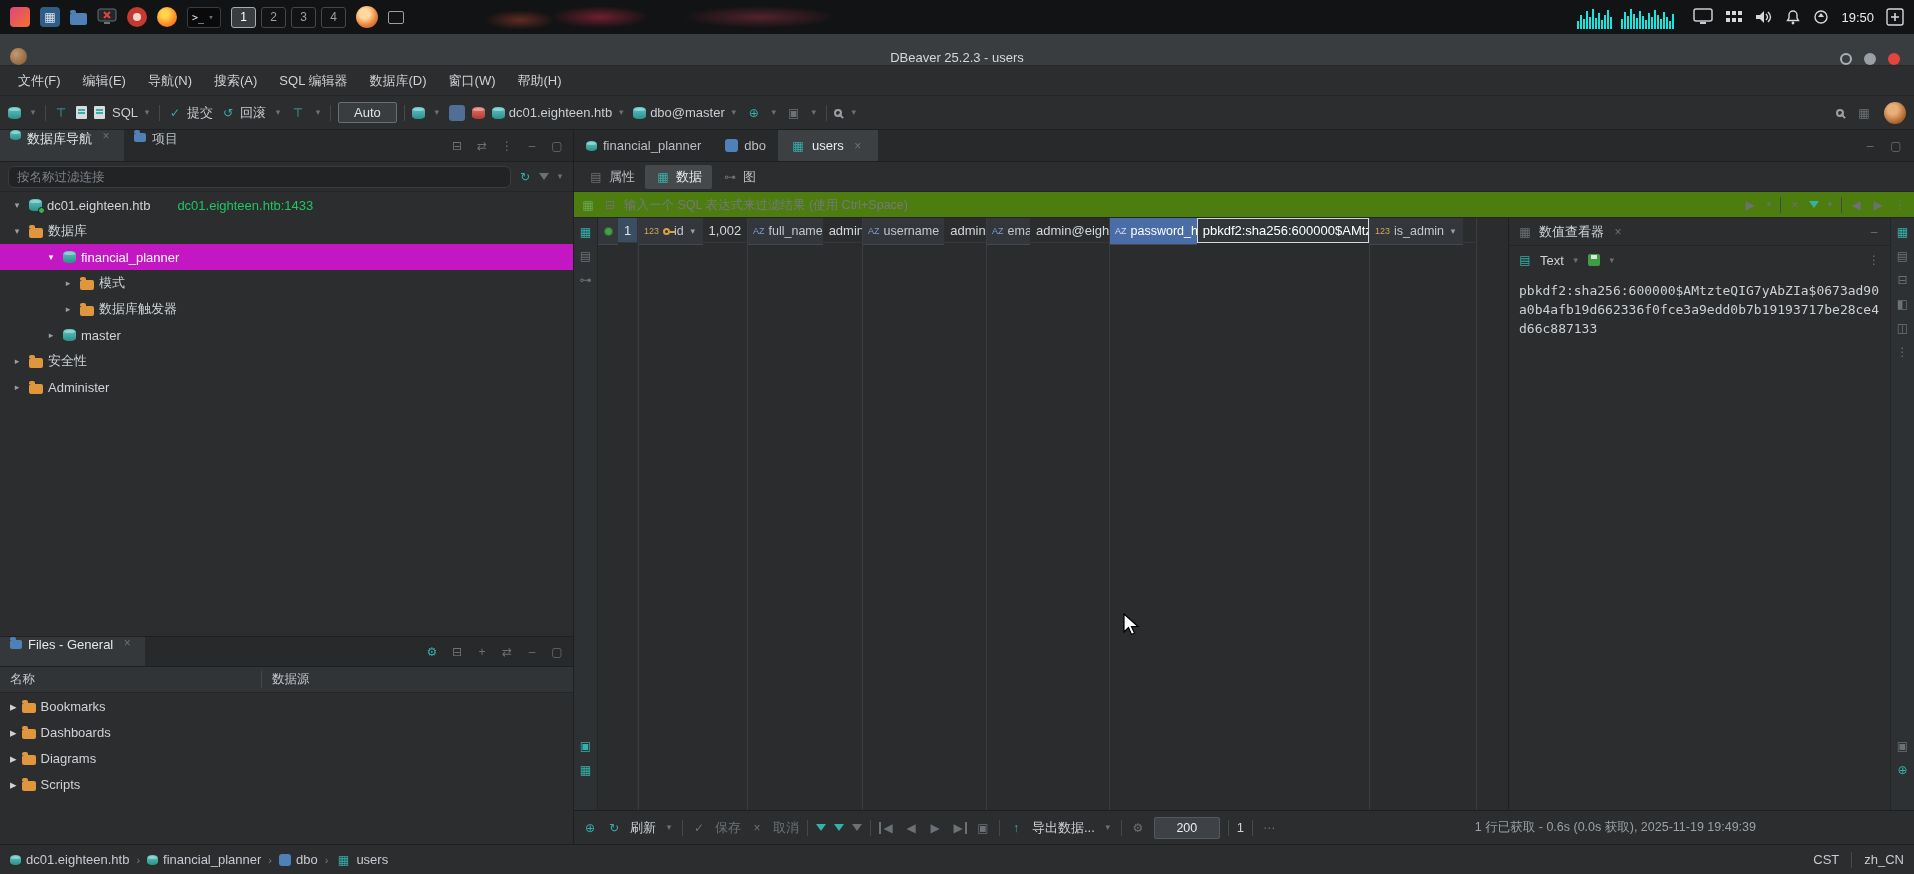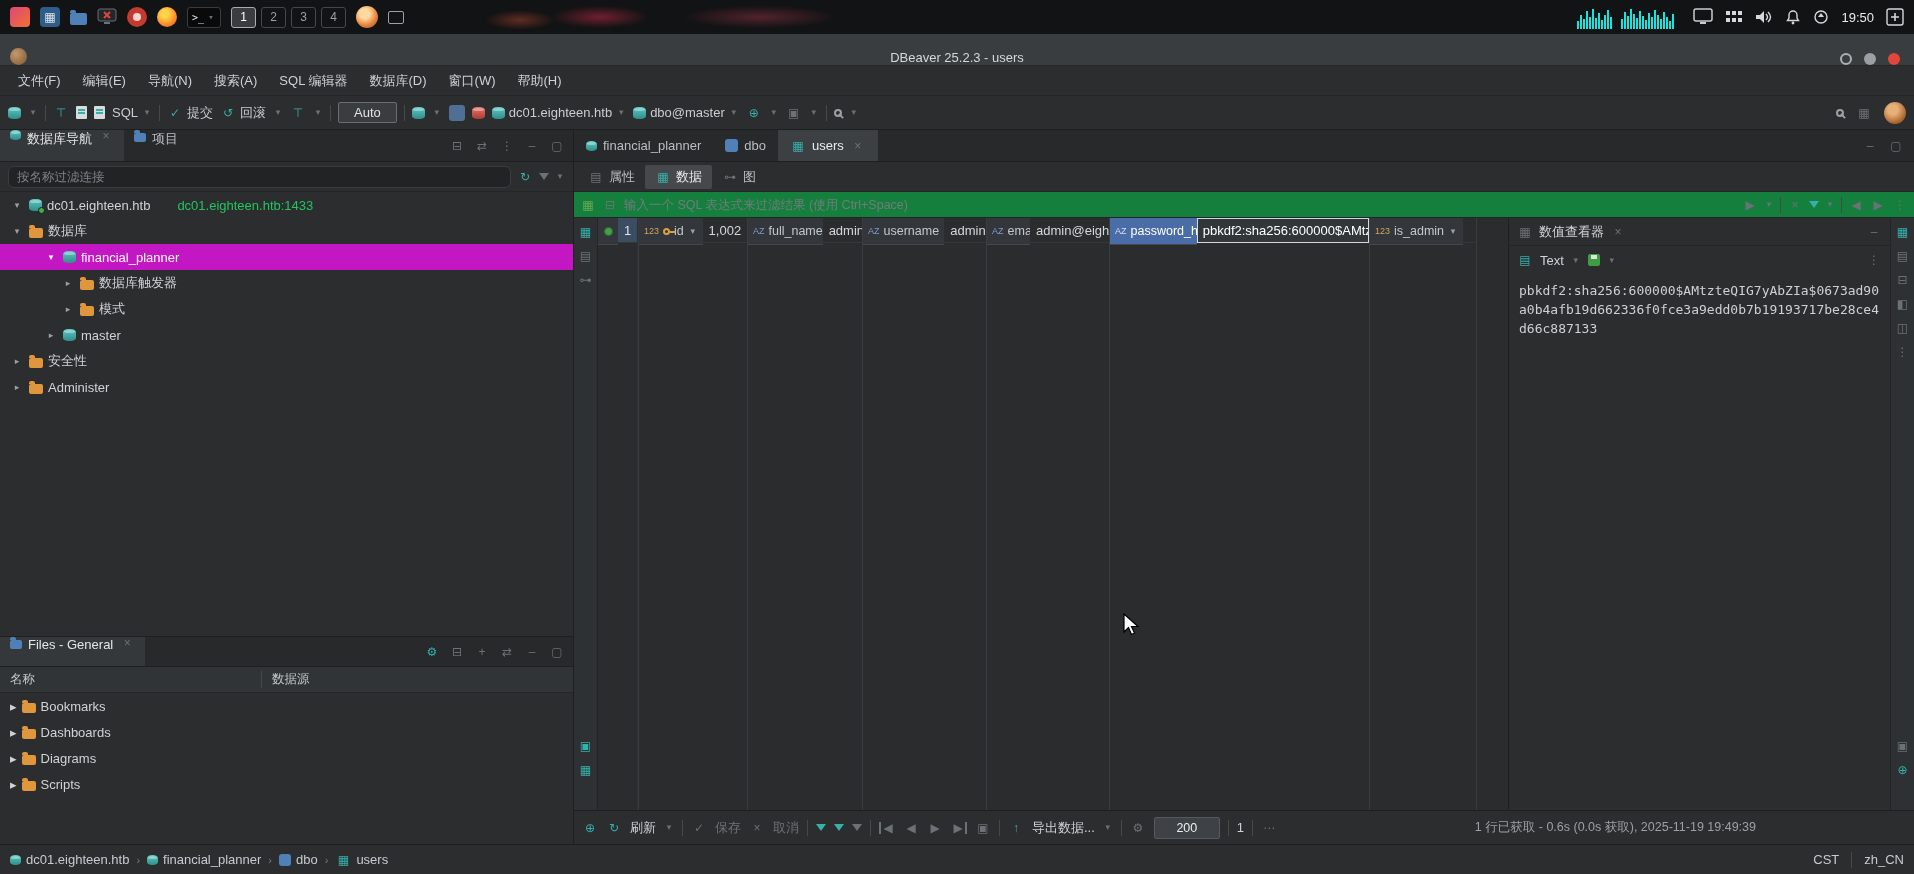--- a/index.html
+++ b/index.html
@@ -136,21 +136,21 @@
   
   .etabs{height:32px;display:flex;align-items:center;background:#28292b;border-bottom:1px solid var(--line2)}
   .etab{height:100%;display:flex;align-items:center;gap:6px;padding:0 12px;color:#b9bec3}
   .etab.active{background:#3d4043;color:#e8ebee}
   .etab-right{margin-left:auto;display:flex;gap:10px;padding-right:10px}
 
   .subtabs{height:30px;display:flex;align-items:center;background:#2b2d2f;border-bottom:1px solid #232526;padding-left:4px}
   .subtab{height:24px;display:flex;align-items:center;gap:5px;padding:0 10px;color:#b9bec3;border-radius:2px}
   .subtab.active{background:#46494c;color:#e8ebee}
 
-  .filterbar{height:26px;display:flex;align-items:center;gap:6px;padding:0 6px;background:#15803d;
+  .filterbar{height:26px;display:flex;align-items:center;gap:6px;padding:0 6px;background:#4d7c0f;
       border-bottom:1px solid #232526}
   .filterbar input{flex:1;background:transparent;border:none;outline:none;color:#cfd3d7;font-size:12.5px}
   .filterbar input::placeholder{color:#75797d}
 
   .content{flex:1;display:flex;min-height:0}
   .lstrip{width:24px;flex:none;background:#2e3134;border-right:1px solid #232526;display:flex;
       flex-direction:column;align-items:center;gap:12px;padding:8px 0}
   .lstrip .bottom,.rstrip .bottom{margin-top:auto;display:flex;flex-direction:column;gap:12px;
       align-items:center;margin-bottom:26px}
   .rstrip{width:24px;flex:none;background:#2e3134;border-left:1px solid #232526;display:flex;
@@ -435,26 +435,26 @@
               <span class="lbl">数据库</span>
             </div>
             <div class="tree-row lv2 sel">
               <span class="tw g-twO" style="color:#fff"></span>
               <span class="db-ic"></span>
               <span class="lbl">financial_planner</span>
             </div>
             <div class="tree-row lv3">
               <span class="tw g-twC"></span>
               <span class="folder-ic"></span>
+              <span class="lbl">模式</span>
+            </div>
+            <div class="tree-row lv3">
+              <span class="tw g-twC"></span>
+              <span class="folder-ic"></span>
               <span class="lbl">数据库触发器</span>
-            </div>
-            <div class="tree-row lv3">
-              <span class="tw g-twC"></span>
-              <span class="folder-ic"></span>
-              <span class="lbl">模式</span>
             </div>
             <div class="tree-row lv2">
               <span class="tw g-twC"></span>
               <span class="db-ic"></span>
               <span class="lbl">master</span>
             </div>
             <div class="tree-row lv1">
               <span class="tw g-twC"></span>
               <span class="folder-ic"></span>
               <span class="lbl">安全性</span>

